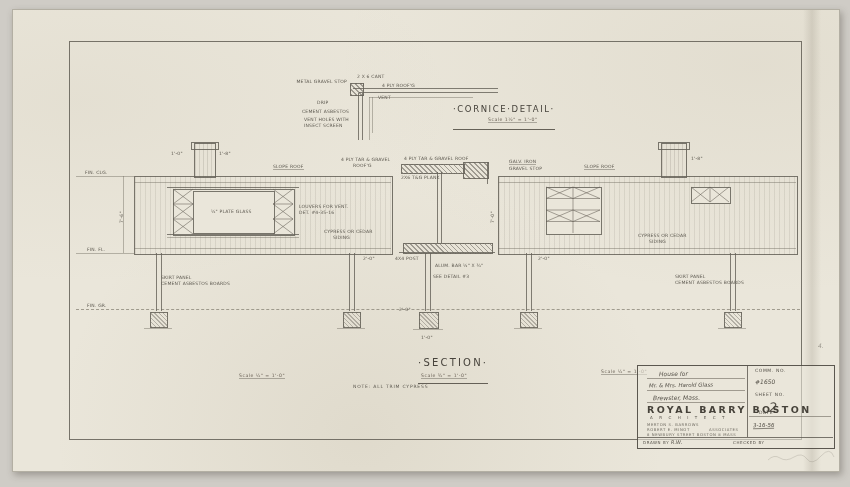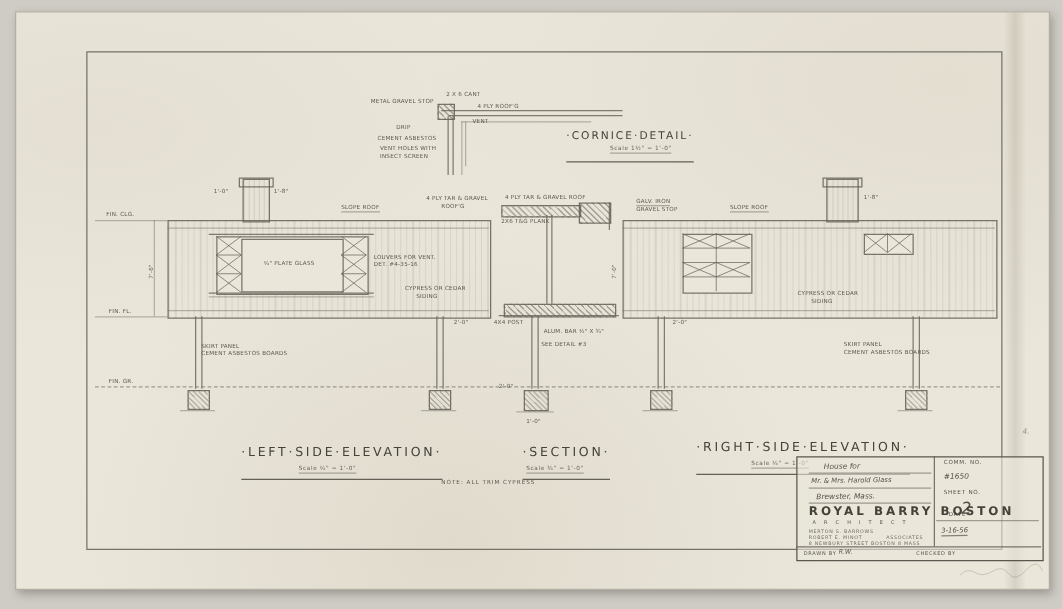--- a/index.html
+++ b/index.html
@@ -204,26 +204,24 @@
       <div class="lbl tiny" style="left:525px;top:246px;">2'-0"</div>
 
       <div class="post" style="left:513px;top:243px;height:58px;"></div>
       <div class="post" style="left:717px;top:243px;height:58px;"></div>
       <div class="footing" style="left:507px;top:302px;"></div>
       <div class="footing" style="left:711px;top:302px;"></div>
       <div class="hl lt" style="left:501px;top:318px;width:28px;"></div>
       <div class="hl lt" style="left:705px;top:318px;width:28px;"></div>
     </div>
 
-    <div class="title" style="left:180px;top:347px;">·Left·Side·Elevation·</div>
     <div class="scale" style="left:226px;top:363px;">Scale ¼" = 1'-0"</div>
     <div class="title" style="left:405px;top:347px;">·Section·</div>
     <div class="scale" style="left:408px;top:363px;">Scale ¾" = 1'-0"</div>
     <div class="lbl tiny" style="left:340px;top:374px;letter-spacing:.8px;">Note: All Trim Cypress</div>
-    <div class="title" style="left:544px;top:343px;">·Right·Side·Elevation·</div>
     <div class="scale" style="left:588px;top:359px;">Scale ¼" = 1'-0"</div>
 
     <div class="box" style="left:624px;top:355px;width:196px;height:82px;border-width:1.5px;border-color:rgba(75,71,63,.9);background:rgba(234,230,218,.6);"></div>
     <div class="vl" style="left:734px;top:355px;height:72px;background:rgba(90,86,77,.8);"></div>
     <div class="tb-rule" style="left:634px;top:368px;width:98px;"></div>
     <div class="tb-rule" style="left:634px;top:380px;width:98px;"></div>
     <div class="tb-rule" style="left:634px;top:392px;width:98px;"></div>
     <div class="tb-rule" style="left:736px;top:406px;width:82px;"></div>
     <div class="hl" style="left:624px;top:427px;width:196px;background:rgba(90,86,77,.8);"></div>
 

